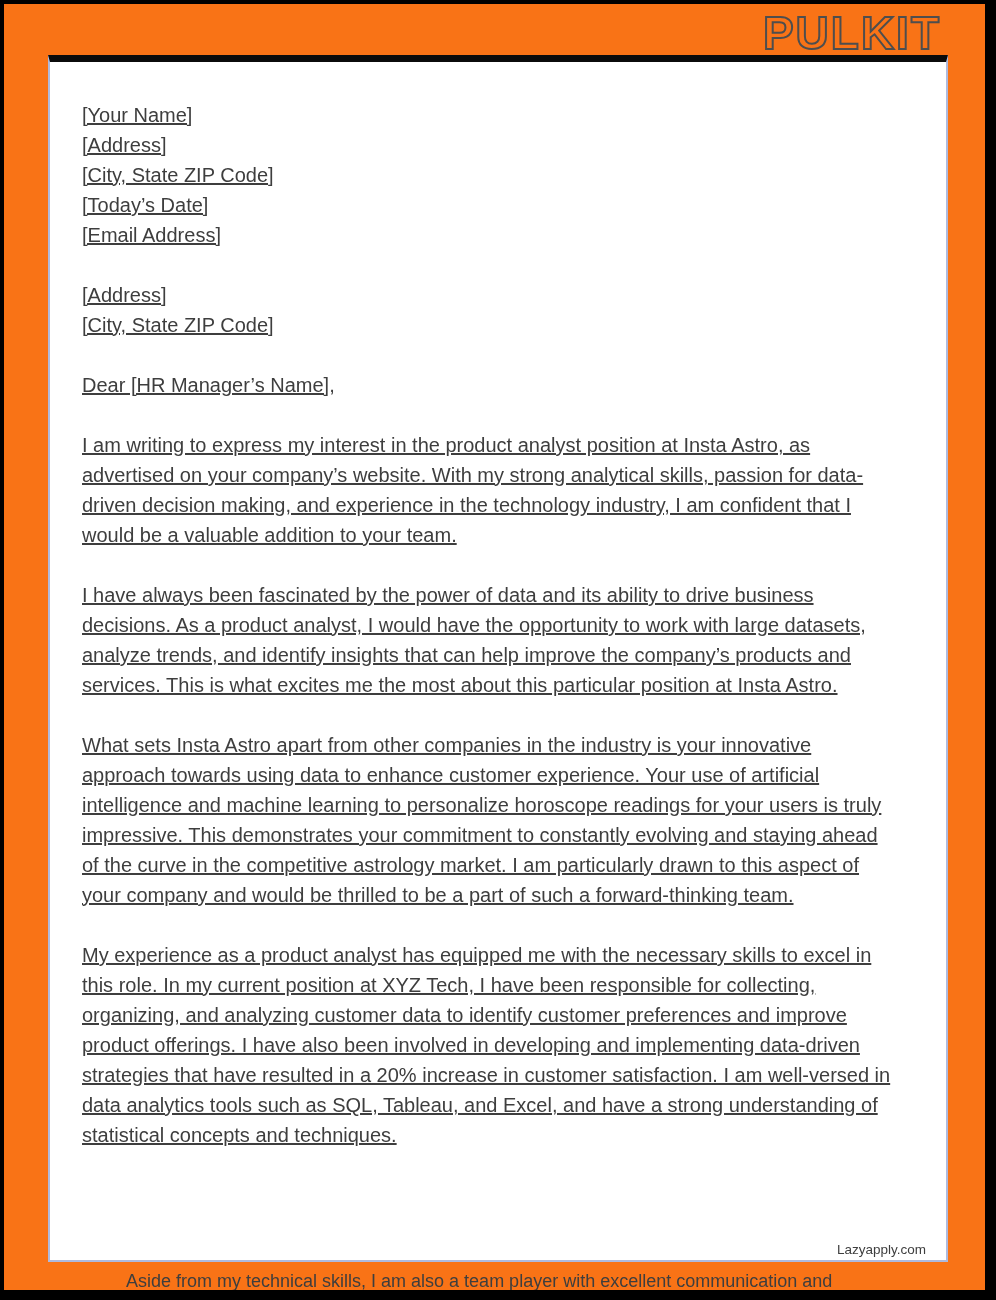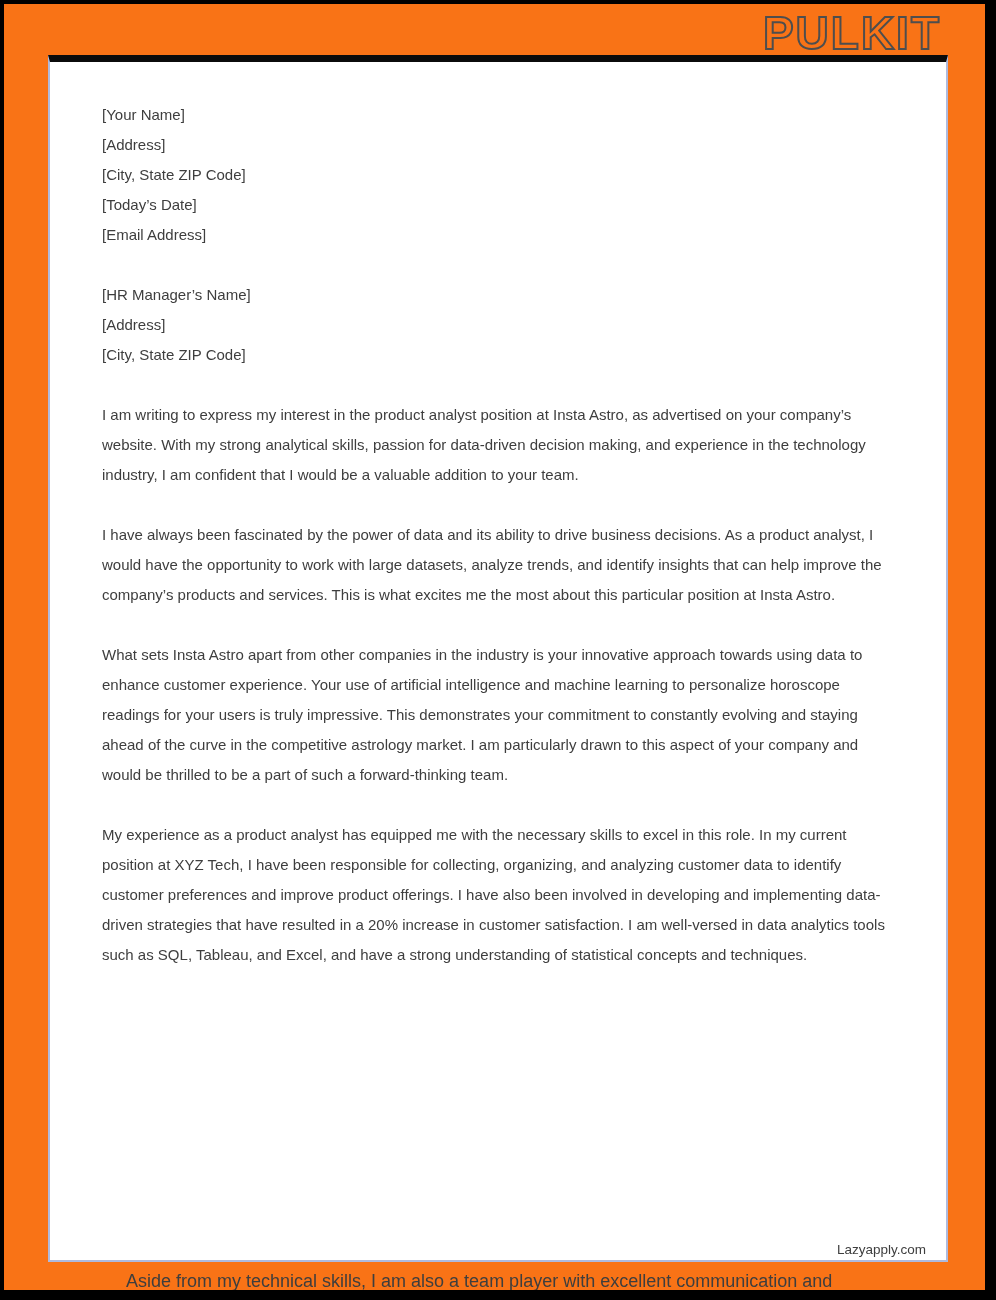--- a/index.html
+++ b/index.html
@@ -36,24 +36,25 @@
     width: 900px;
     height: 1207px;
     box-sizing: border-box;
     background: #ffffff;
     border-top: 7px solid #0b0b0b;
     border-left: 2px solid #aebade;
     border-right: 2px solid #aebade;
     border-bottom: 2px solid #aebade;
   }
   .letter {
-    padding: 38px 52px 0 52px;
-    font-size: 15px;
+    padding: 38px 52px 0 32px;
+    font-size: 20px;
     line-height: 30px;
     color: #3e3e3e;
+    text-decoration: underline;
   }
   .block { margin: 0 0 30px 0; }
   .block div { min-height: 30px; }
   .para { margin: 0 0 30px 0; }
   .watermark {
     position: absolute;
     right: 20px;
     bottom: 3px;
     font-size: 13.5px;
     color: #3e3e3e;
@@ -81,25 +82,25 @@
 
       <div class="block">
         <div>[Your Name]</div>
         <div>[Address]</div>
         <div>[City, State ZIP Code]</div>
         <div>[Today’s Date]</div>
         <div>[Email Address]</div>
       </div>
 
       <div class="block">
-        <div>[HR Manager’s Name]</div>
         <div>[Address]</div>
         <div>[City, State ZIP Code]</div>
       </div>
 
+      <div class="para">Dear [HR Manager’s Name],</div>
 
       <div class="para">I am writing to express my interest in the product analyst position at Insta Astro, as advertised on your company’s website. With my strong analytical skills, passion for data-driven decision making, and experience in the technology industry, I am confident that I would be a valuable addition to your team.</div>
       <div class="para">I have always been fascinated by the power of data and its ability to drive business decisions. As a product analyst, I would have the opportunity to work with large datasets, analyze trends, and identify insights that can help improve the company’s products and services. This is what excites me the most about this particular position at Insta Astro.</div>
       <div class="para">What sets Insta Astro apart from other companies in the industry is your innovative approach towards using data to enhance customer experience. Your use of artificial intelligence and machine learning to personalize horoscope readings for your users is truly impressive. This demonstrates your commitment to constantly evolving and staying ahead of the curve in the competitive astrology market. I am particularly drawn to this aspect of your company and would be thrilled to be a part of such a forward-thinking team.</div>
       <div class="para">My experience as a product analyst has equipped me with the necessary skills to excel in this role. In my current position at XYZ Tech, I have been responsible for collecting, organizing, and analyzing customer data to identify customer preferences and improve product offerings. I have also been involved in developing and implementing data-driven strategies that have resulted in a 20% increase in customer satisfaction. I am well-versed in data analytics tools such as SQL, Tableau, and Excel, and have a strong understanding of statistical concepts and techniques.</div>
 
     </div>
 
     <div class="watermark">Lazyapply.com</div>
   </div>

